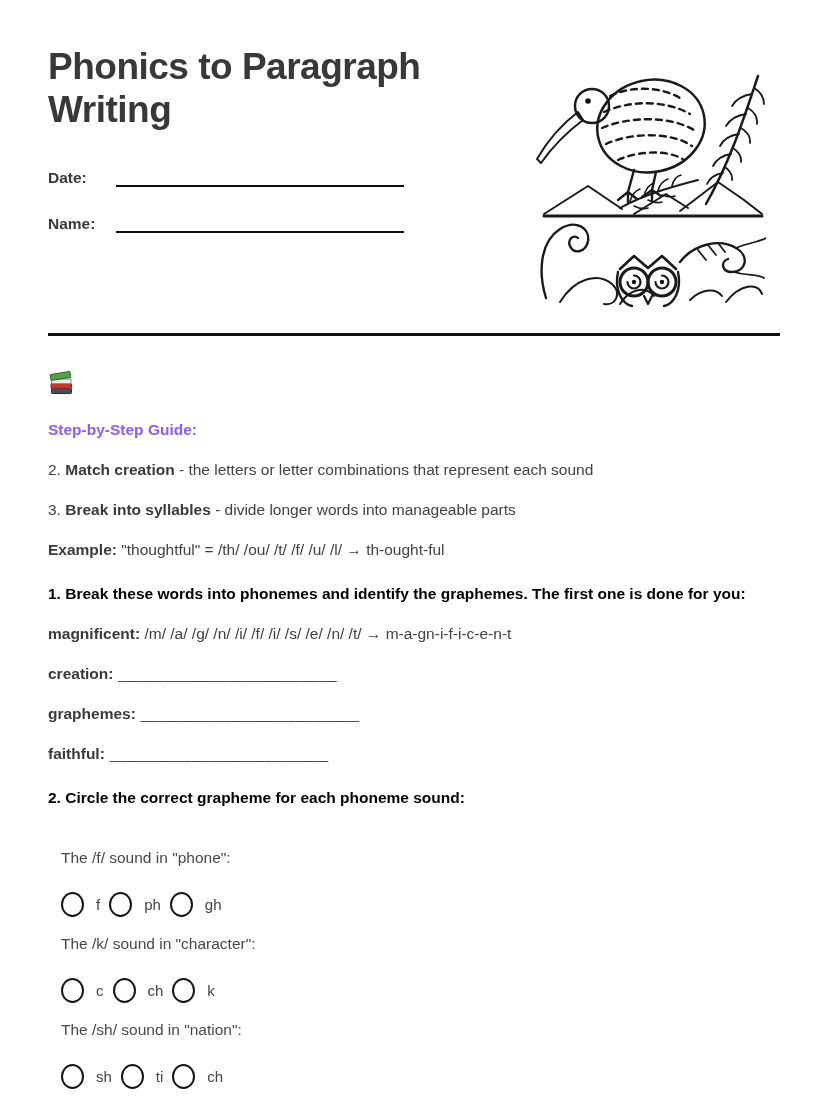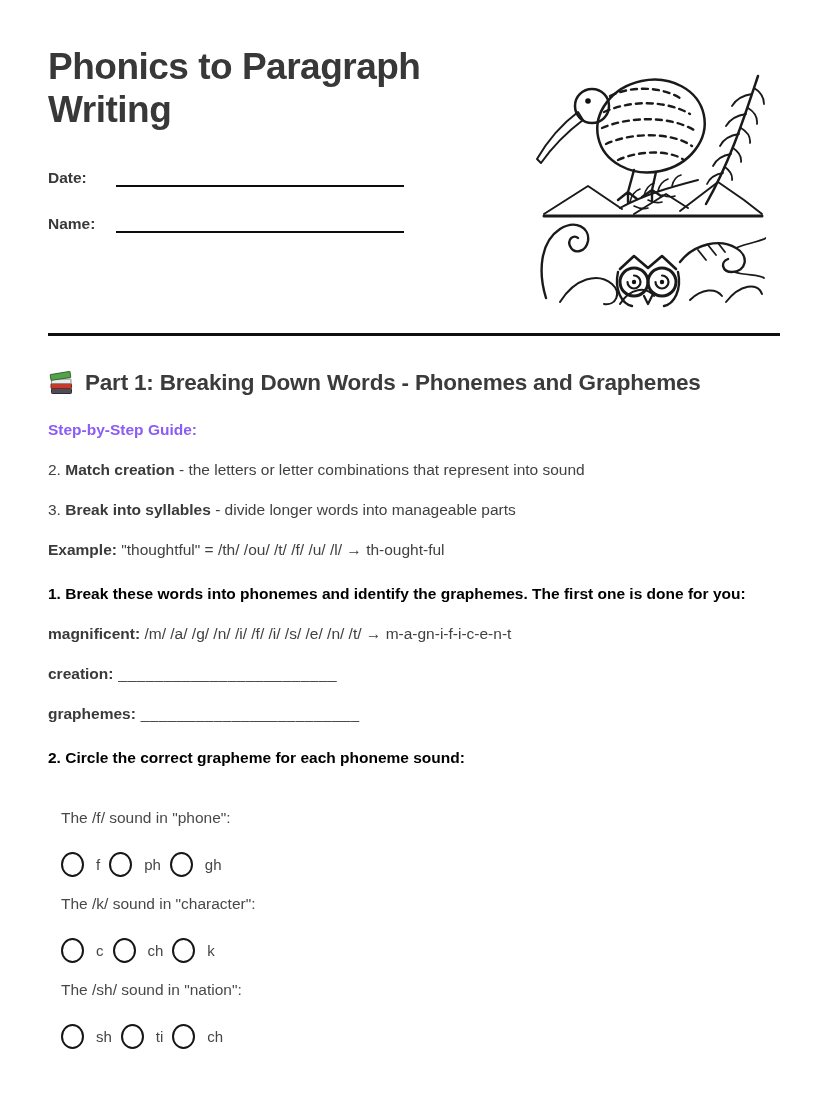--- a/index.html
+++ b/index.html
@@ -117,36 +117,36 @@
     <span class="icon">
       <svg width="27" height="27" viewBox="0 0 27 27" xmlns="http://www.w3.org/2000/svg">
         <rect x="3.5" y="19.5" width="20" height="5" rx="0.8" fill="#4d4d57" stroke="#2b2b33" stroke-width="1"></rect>
         <rect x="3" y="14.5" width="20.5" height="5" rx="0.8" fill="#c43b2e" stroke="#7e241b" stroke-width="1"></rect>
         <rect x="3.5" y="10" width="19.5" height="4.5" rx="0.8" fill="#ececec" stroke="#8a8a8a" stroke-width="1"></rect>
         <g transform="rotate(-9 12 7)">
           <rect x="2.5" y="4" width="20" height="6" rx="0.8" fill="#57a14e" stroke="#2f6b2a" stroke-width="1"></rect>
         </g>
       </svg>
     </span>
-    <span>Part 1: Breaking Down Words - Phonemes and Graphemes</span>
   </div>
 
   <p class="para guide">Step-by-Step Guide:</p>
 
-  <p class="para"><span>2. </span><span class="b">Match creation</span><span> - the letters or letter combinations that represent into sound</span></p>
+  <p class="para"><span>2. </span><span class="b">Match creation</span><span> - the letters or letter combinations that represent each sound</span></p>
   <p class="para"><span>3. </span><span class="b">Break into syllables</span><span> - divide longer words into manageable parts</span></p>
 
   <p class="para"><span class="b">Example:</span><span> "thoughtful" = /th/ /ou/ /t/ /f/ /u/ /l/ → th-ought-ful</span></p>
 
   <p class="para prompt">1. Break these words into phonemes and identify the graphemes. The first one is done for you:</p>
 
   <p class="para"><span class="b">magnificent:</span><span> /m/ /a/ /g/ /n/ /i/ /f/ /i/ /s/ /e/ /n/ /t/ → m-a-gn-i-f-i-c-e-n-t</span></p>
 
   <p class="para blank-line"><span class="b">creation:</span><span class="u"> ________________________</span></p>
   <p class="para blank-line"><span class="b">graphemes:</span><span class="u"> ________________________</span></p>
+  <p class="para blank-line"><span class="b">faithful:</span><span class="u"> ________________________</span></p>
 
   <p class="para prompt">2. Circle the correct grapheme for each phoneme sound:</p>
 
   <div class="questions">
 
     <div class="q-text">The /f/ sound in "phone":</div>
     <div class="q-options">
       <span class="opt-circle"></span>
       <span class="opt-label">f</span>
       <span class="opt-circle"></span>

